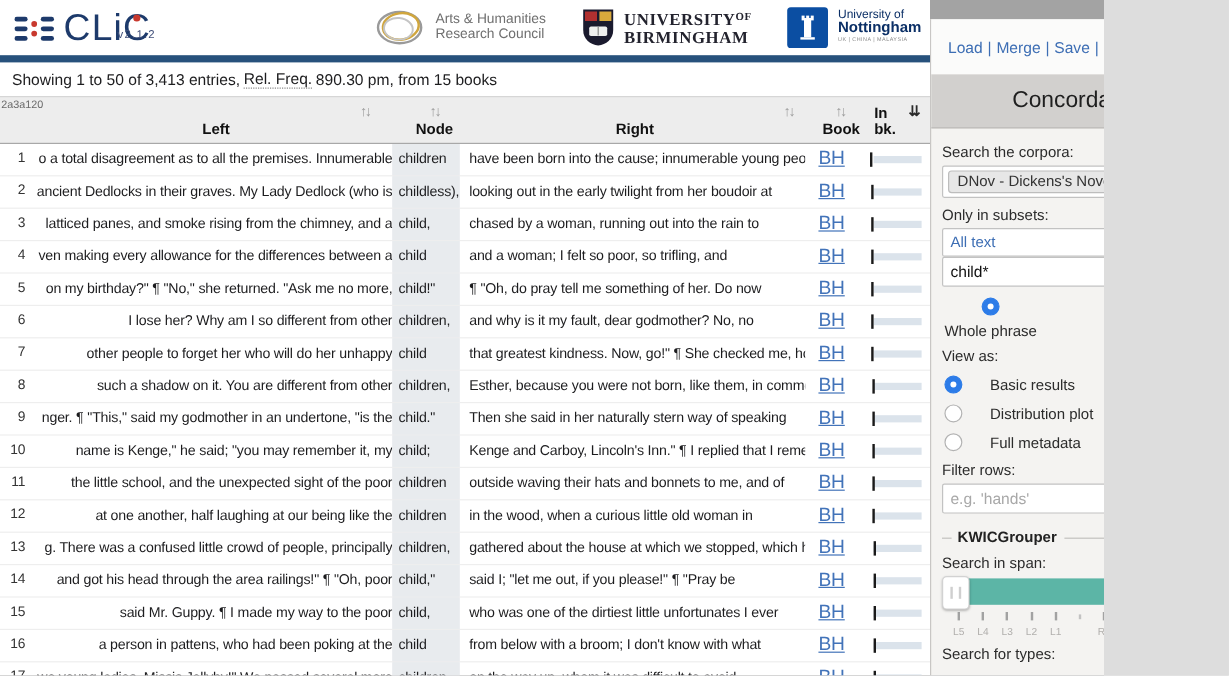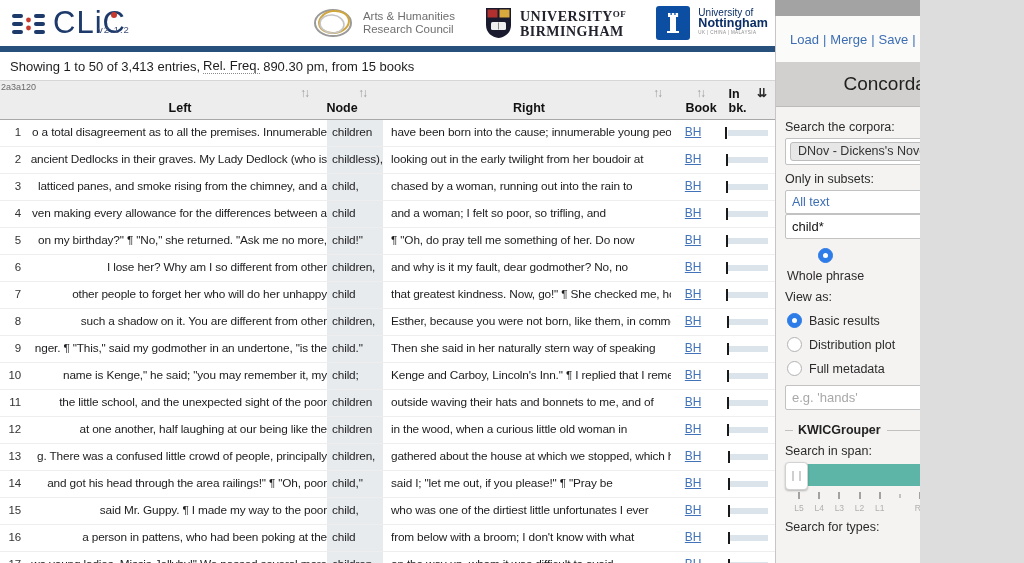--- a/index.html
+++ b/index.html
@@ -41,21 +41,21 @@
   .node-strip{position:absolute;left:327px;top:0;width:56px;height:443px;background:#e8ebee;}
   .crow{position:relative;display:flex;height:26px;line-height:25px;border-bottom:1px solid #eeeeee;
         font-size:11.8px;letter-spacing:-.15px;color:#1c1c1e;background:transparent;}
   .cell-num{width:30px;box-sizing:border-box;padding-right:9px;text-align:right;color:#333;font-size:11.5px;flex:none;}
   .cell-left{width:297px;flex:none;overflow:hidden;white-space:nowrap;direction:rtl;text-align:right;}
   .cell-left>span{unicode-bidi:embed;}
   .cell-node{width:56px;flex:none;box-sizing:border-box;padding-left:5px;background:#e8ebee;
              overflow:hidden;white-space:nowrap;}
   .cell-right{width:288px;flex:none;box-sizing:border-box;padding-left:8px;overflow:hidden;white-space:nowrap;}
   .cell-book{width:44px;flex:none;text-align:center;}
-  .cell-book a{color:#4273b9;font-size:12px;}
+  .cell-book a{color:#4273b9;font-size:16px;}
   .cell-inbk{width:60px;flex:none;position:relative;}
   .bar-wrap{position:absolute;left:10px;top:7px;width:44px;height:12px;}
   .bar-track{position:absolute;left:3px;top:3px;width:40px;height:6px;background:#dbe3eb;}
   .bar-tick{position:absolute;top:0;width:2px;height:12px;background:#1a1a1a;}
   
   .side{position:absolute;left:775px;top:16px;width:249px;height:563px;background:#f4f3f1;
         border-left:1px solid #c8c6c4;box-sizing:border-box;overflow:hidden;}
   .side-nav{height:46px;background:#fbfbfa;display:flex;align-items:center;padding:0 10px 0 14px;
             box-sizing:border-box;font-size:13px;}
   .side-nav a{color:#3d6eb4;text-decoration:none;}
@@ -80,21 +80,21 @@
   .radio{width:13px;height:13px;border-radius:50%;border:1px solid #b3b3b3;background:#fff;
          display:inline-block;position:relative;flex:none;}
   .radio.sel{background:#2d7ce8;border-color:#2d7ce8;}
   .radio.sel::after{content:'';position:absolute;left:4px;top:4px;width:5px;height:5px;border-radius:50%;background:#fff;}
   .phrase-row{display:flex;justify-content:space-between;align-items:center;margin:9px 2px 2px 2px;}
   .phrase-row label{display:flex;align-items:center;gap:6px;flex-direction:column;}
   .sect{display:flex;align-items:center;margin-top:13px;margin-bottom:2px;}
   .sect::before{content:'';width:8px;height:1px;background:#c3c1bf;margin-right:5px;}
   .sect::after{content:'';flex:1;height:1px;background:#c3c1bf;margin-left:6px;}
   .sect span{font-weight:bold;font-size:12.5px;color:#222;}
-  .vradios label{display:flex;align-items:center;gap:7px;margin:9px 2px;}
+  .vradios label{display:flex;align-items:center;gap:23px;margin:9px 2px;}
   
   .slider{position:relative;height:27px;margin-top:4px;}
   .sl-track{position:absolute;left:12px;right:12px;top:2px;height:22px;background:#5cb5a6;}
   .sl-handle{position:absolute;top:0;width:21px;height:26px;background:#fff;border:1px solid #d2d2d2;
              border-radius:4px;box-shadow:0 1px 2px rgba(0,0,0,.25);display:flex;align-items:center;justify-content:center;}
   .sl-handle .grip{width:5px;height:10px;border-left:2px solid #cfcfcf;border-right:2px solid #cfcfcf;}
   .sl-left{left:0;} .sl-right{right:0;}
   .ticks{display:flex;justify-content:space-between;padding:3px 8px 0 8px;}
   .tickcol{display:flex;flex-direction:column;align-items:center;width:12px;}
   .tickmark{width:2px;height:7px;background:#a2a2a2;}
@@ -182,21 +182,21 @@
     </div>
 
     <div class="thead">
       <span class="corner-id">2a3a120</span>
       <span class="sort" style="left:300px">↑↓</span>
       <span class="sort" style="left:358px">↑↓</span>
       <span class="sort" style="left:653px">↑↓</span>
       <span class="sort" style="left:696px">↑↓</span>
       <span class="sort-active" style="left:757px">⇊</span>
       <span class="col-label" style="left:180px">Left</span>
-      <span class="col-label" style="left:342px">Node</span>
+      <span class="col-label" style="left:362px">Node</span>
       <span class="col-label" style="left:529px">Right</span>
       <span class="col-label" style="left:701px">Book</span>
       <span class="col-label" style="left:744px">In bk.</span>
     </div>
 
     <div class="tbody">
       <div class="node-strip"></div>
     <div class="crow">
           <div class="cell-num">1</div>
           <div class="cell-left"><span dir="ltr">o a total disagreement as to all the premises. Innumerable</span></div>
@@ -475,20 +475,21 @@
         <label>
           <span class="radio"></span>
           <span>Distribution plot</span>
         </label>
         <label>
           <span class="radio"></span>
           <span>Full metadata</span>
         </label>
       </div>
 
+      <div class="flabel">Filter rows:</div>
       <input class="textinput" type="text" placeholder="e.g. 'hands'" style="">
 
       <div class="sect">
           <span>KWICGrouper</span>
         </div>
 
       <div class="flabel">Search in span:</div>
       <div class="slider">
         <div class="sl-track"></div>
         <div class="sl-handle sl-left">

